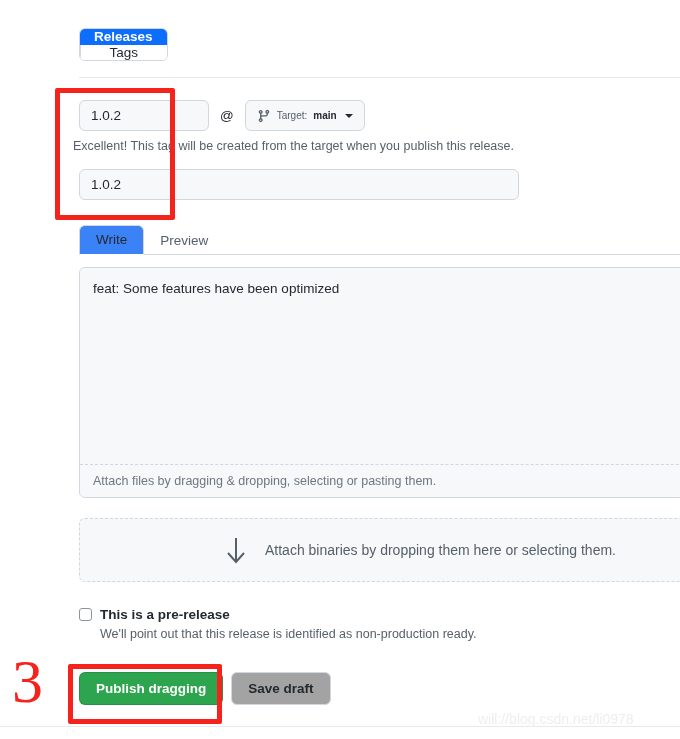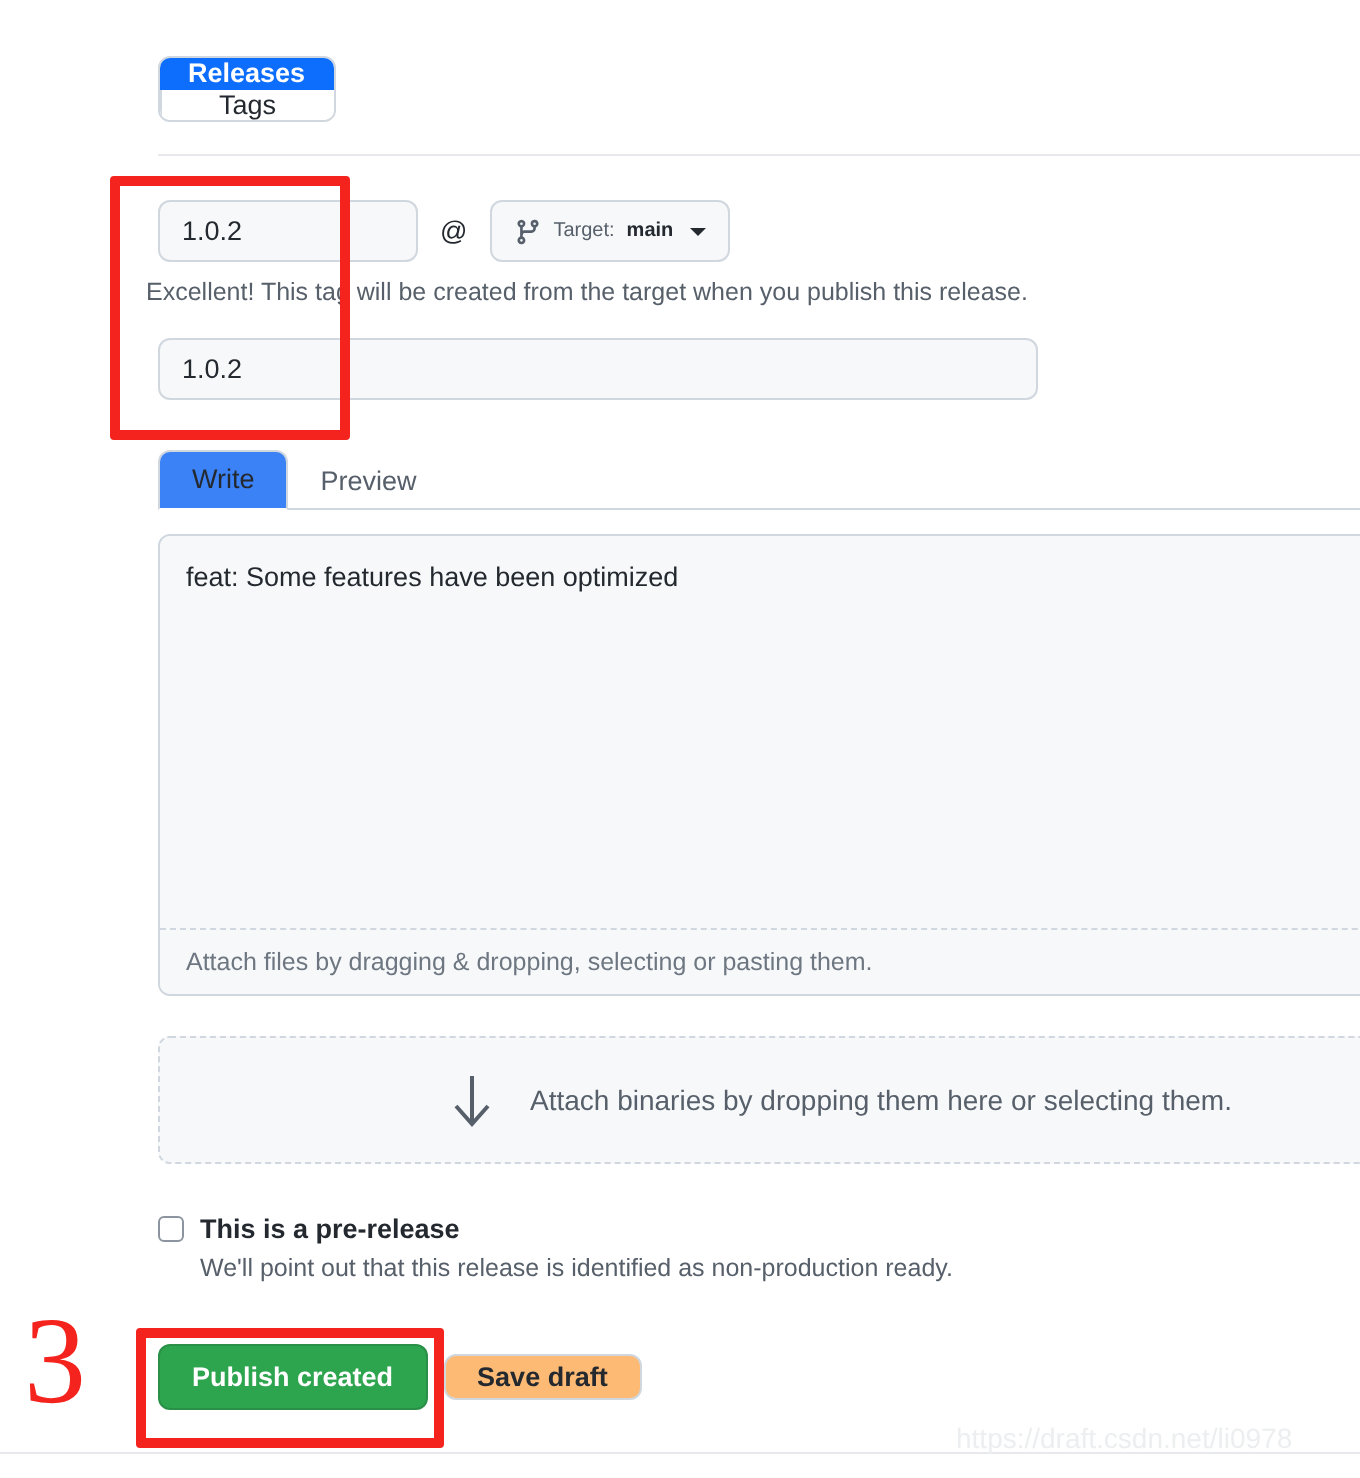--- a/index.html
+++ b/index.html
@@ -286,26 +286,26 @@
     background: #2da44e;
     color: #ffffff;
     font-size: 13.5px;
     font-weight: bold;
     cursor: pointer;
     font-family: "Liberation Sans", sans-serif;
     display: flex;
     align-items: center;
   }
   .btn-draft {
-    height: 23px;
+    height: 33px;
     box-sizing: border-box;
     padding: 0 16px;
     border: 1px solid #d0d7de;
     border-radius: 6px;
-    background: #fdba74;
+    background: #a3a3a3;
     color: #24292f;
     font-size: 13.5px;
     font-weight: bold;
     cursor: pointer;
     font-family: "Liberation Sans", sans-serif;
     display: flex;
     align-items: center;
   }
 
   
@@ -406,25 +406,25 @@
 
   <div class="prerelease">
     <div class="pre-row">
       <div class="pre-box"></div>
       <div class="pre-label">This is a pre-release</div>
     </div>
     <div class="pre-sub">We'll point out that this release is identified as non-production ready.</div>
   </div>
 
   <div class="actions">
-    <button class="btn-publish">Publish created</button>
+    <button class="btn-publish">Publish dragging</button>
     <button class="btn-draft">Save draft</button>
   </div>
 
 </div>
 
 <div class="bottom-divider"></div>
 
 <div class="anno-box" id="anno-tag-box"></div>
 <div class="anno-box" id="anno-publish-box"></div>
 <div class="anno-number">3</div>
 
-<div class="watermark">https://draft.csdn.net/li0978</div>
+<div class="watermark">will://blog.csdn.net/li0978</div>
 
 </body></html>

